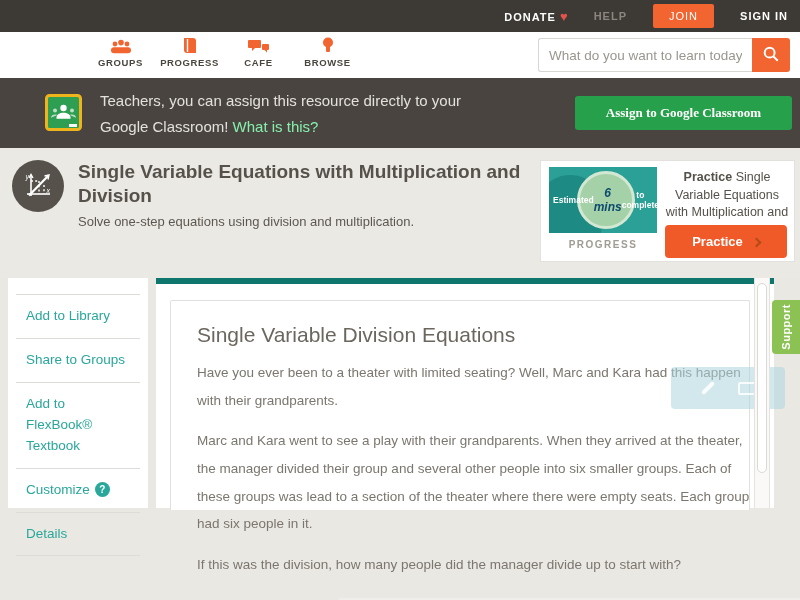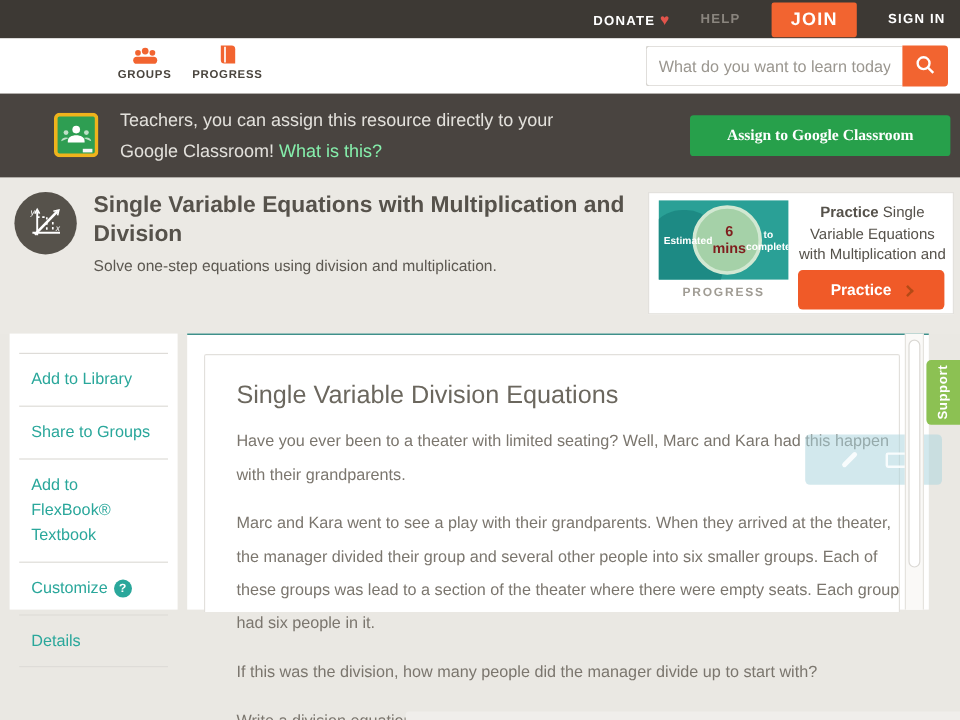--- a/index.html
+++ b/index.html
@@ -5,21 +5,21 @@
   * { box-sizing: border-box; margin: 0; padding: 0; }
   html,body { width:800px; height:600px; overflow:hidden; }
   body { font-family:"Liberation Sans", sans-serif; background:#eae8e3; position:relative; }
   #app { position:absolute; inset:0; width:800px; height:508px; }
 
   
   .topbar { position:absolute; top:0; left:0; right:0; height:32px; background:#3d3934; display:flex; align-items:center; justify-content:flex-end; gap:26px; padding-right:12px; }
   .topbar .tlink { font-size:11px; font-weight:bold; letter-spacing:1px; color:#fff; cursor:pointer; }
   .topbar .muted { color:#8a857e; }
   .topbar .heart { color:#e2544b; font-size:13px; margin-left:4px; letter-spacing:0; }
-  .join-btn { background:#f26430; color:#fff; font-size:15px; font-weight:bold; letter-spacing:1px; padding:6px 16px; border-radius:2px; cursor:pointer; }
+  .join-btn { background:#f26430; color:#fff; font-size:11px; font-weight:normal; letter-spacing:1px; padding:6px 16px; border-radius:2px; cursor:pointer; }
 
   
   .navbar { position:absolute; top:32px; left:0; right:0; height:46px; background:#fff; }
   .logo { position:absolute; left:10px; top:2px; font-size:34px; letter-spacing:-2px; }
   .logo .lc { color:#f26430; }
   .logo .lk { color:#3fae49; font-weight:bold; }
   .logo .ln { color:#f4795b; }
   .nav-items { position:absolute; left:86px; top:4px; display:flex; }
   .nav-item { width:69px; display:flex; flex-direction:column; align-items:center; gap:3px; cursor:pointer; }
   .nav-item .nicon { height:18px; display:flex; align-items:flex-end; }
@@ -41,35 +41,35 @@
   .subject-circle { position:absolute; left:12px; top:12px; width:52px; height:52px; border-radius:50%; background:#56524b; display:flex; align-items:center; justify-content:center; }
   .header-text { position:absolute; left:78px; top:12px; width:462px; }
   .header-text h1 { font-size:19px; font-weight:bold; color:#56524b; line-height:1.25; margin-bottom:6px; }
   .header-text p { font-size:13px; color:#5c5851; }
 
   .practice-widget { position:absolute; left:540px; top:12px; width:255px; height:102px; background:#fff; border:1px solid #e3e1dd; }
   .pw-thumb { position:absolute; left:8px; top:6px; width:108px; height:66px; background:#2aa096; overflow:hidden; }
   .pw-head { position:absolute; left:-14px; top:8px; width:68px; height:76px; background:#1d8a84; border-radius:50% 46% 40% 50%; }
   .pw-circle { position:absolute; left:28px; top:4px; width:58px; height:58px; border-radius:50%; background:#a5d1a8; border:3px solid #d2e8d2; display:flex; flex-direction:row; align-items:center; justify-content:center; color:#fff; text-align:center; }
   .pw-circle .l1 { font-size:8.5px; font-weight:bold; }
-  .pw-circle .l2 { font-size:12px; font-weight:bold; color:#7f1d1d; }
+  .pw-circle .l2 { font-size:12px; font-weight:bold; color:#0c4a6e;font-style:italic; }
   .pw-circle .l3 { font-size:8.5px; font-weight:bold; }
   .pw-progress { position:absolute; left:8px; top:78px; width:108px; text-align:center; font-size:10px; font-weight:bold; letter-spacing:1.5px; color:#a09c94; }
   .pw-lead { position:absolute; left:122px; top:8px; width:128px; text-align:center; font-size:12.5px; color:#55514a; line-height:1.4; }
   .pw-lead b { font-weight:bold; }
   .practice-btn { position:absolute; left:124px; top:64px; width:122px; height:33px; background:#f05a28; border:none; border-radius:4px; color:#fff; font-size:13px; font-weight:bold; cursor:pointer; display:flex; align-items:center; justify-content:center; gap:10px; font-family:"Liberation Sans",sans-serif; }
   .chev { width:7px; height:7px; border-top:2.5px solid #b44a16; border-right:2.5px solid #b44a16; transform:rotate(45deg); margin-top:1px; }
 
   
   .sidebar { position:absolute; left:8px; top:278px; width:140px; bottom:0; background:#fff; }
   .sb-item { margin:0 8px; padding:11px 10px; border-bottom:1px solid #dedcd8; font-size:13.5px; color:#2aa79b; cursor:pointer; line-height:1.55; }
   .sb-item:first-child { border-top:1px solid #dedcd8; margin-top:16px; }
   .q-badge { display:inline-block; width:15px; height:15px; border-radius:50%; background:#2aa79b; color:#fff; font-size:10px; font-weight:bold; text-align:center; line-height:15px; margin-left:5px; vertical-align:1px; }
 
-  .content-wrap { position:absolute; left:156px; top:278px; width:618px; bottom:0; background:#fff; border-top:1px solid #0f766e; }
+  .content-wrap { position:absolute; left:156px; top:278px; width:618px; bottom:0; background:#fff; border-top:6px solid #0f766e; }
   .content-card { position:absolute; left:14px; top:16px; right:24px; bottom:-2px; border:1px solid #e2e0dc; border-bottom:none; border-radius:2px 2px 0 0; background:#fff; padding:22px 26px 0 26px; }
   .content-card h2 { font-size:21px; font-weight:normal; color:#6b675e; margin-bottom:12px; }
   .content-card p { font-size:13.5px; color:#7b766e; line-height:2.05; margin-bottom:13px; width:555px; }
   .footer-bar { position:absolute; left:182px; top:314px; width:546px; height:10px; background:#f0eeeb; border-radius:3px 3px 0 0; }
 
   .hl-overlay { position:absolute; left:500px; top:66px; width:114px; height:42px; background:rgba(173,214,222,.55); border-radius:4px; display:flex; align-items:center; justify-content:center; gap:22px; }
   .hl-pencil { width:16px; height:4px; background:rgba(255,255,255,.85); border-radius:2px; transform:rotate(-45deg); }
   .hl-card { width:18px; height:13px; border:2px solid rgba(255,255,255,.85); border-radius:2px; }
 
   .scrollbar { position:absolute; left:754px; top:278px; width:16px; bottom:0; background:#faf9f7; border-left:1px solid #e5e3de; border-right:1px solid #e5e3de; }
@@ -105,20 +105,38 @@
         <span class="nlabel">GROUPS</span>
       </div>
       <div class="nav-item">
         <span class="nicon">
           <svg width="17" height="17" viewBox="0 0 17 17">
               <path d="M3 1h9a3 3 0 0 1 3 3v12H6a3 3 0 0 1-3-3z" fill="#f26430"></path>
               <line x1="6.5" y1="2" x2="6.5" y2="15" stroke="#fff" stroke-width="1.4"></line>
             </svg>
         </span>
         <span class="nlabel">PROGRESS</span>
+      </div>
+      <div class="nav-item">
+        <span class="nicon">
+          <svg width="21" height="15" viewBox="0 0 21 15" fill="#f26430">
+              <path d="M1 1h11a1 1 0 0 1 1 1v6a1 1 0 0 1-1 1H7l-3 3V9H1a1 1 0 0 1-1-1V2a1 1 0 0 1 1-1z"></path>
+              <path d="M15 5h5a1 1 0 0 1 1 1v4a1 1 0 0 1-1 1h-1v2.5L16.5 11H15a1 1 0 0 1-1-1V6a1 1 0 0 1 1-1z"></path>
+            </svg>
+        </span>
+        <span class="nlabel">CAFE</span>
+      </div>
+      <div class="nav-item">
+        <span class="nicon">
+          <svg width="12" height="17" viewBox="0 0 12 17" fill="#f26430">
+              <circle cx="6" cy="5.5" r="5"></circle>
+              <path d="M4 10h4v4a1 1 0 0 1-1 1H5a1 1 0 0 1-1-1z"></path>
+            </svg>
+        </span>
+        <span class="nlabel">BROWSE</span>
       </div>
     </div>
 
     <div class="searchbox">
       <input type="text" placeholder="What do you want to learn today?" style="">
       <button class="search-btn">
         <span>
           <svg width="18" height="18" viewBox="0 0 20 20" fill="none" stroke="#fff" stroke-width="2.2">
               <circle cx="8.5" cy="8.5" r="5.5"></circle>
               <line x1="12.8" y1="12.8" x2="17.5" y2="17.5"></line>

